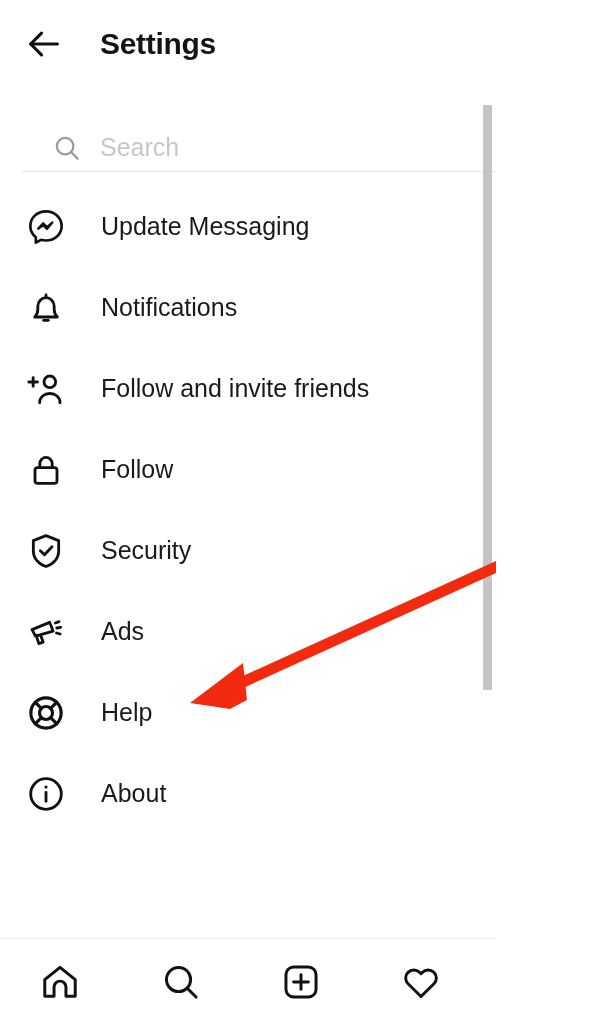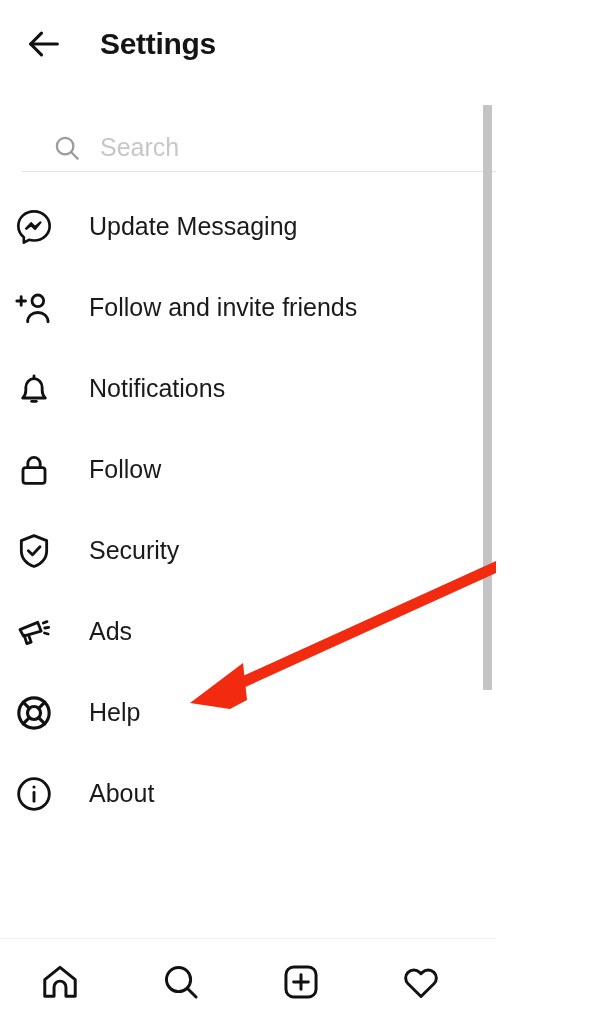--- a/index.html
+++ b/index.html
@@ -84,21 +84,21 @@
     top: 186px;
     left: 0;
     width: 602px;
     height: 752px;
     overflow: hidden;
   }
   .menu-item {
     display: flex;
     align-items: center;
     height: 81px;
-    padding-left: 12px;
+    padding-left: 24px;
     cursor: pointer;
   }
   .menu-icon {
     width: 44px;
     height: 44px;
     flex: 0 0 44px;
     display: flex;
     align-items: center;
     justify-content: center;
   }
@@ -200,38 +200,38 @@
           <path d="M12 2.6C6.6 2.6 2.6 6.5 2.6 11.4c0 2.7 1.3 5.1 3.3 6.7v3.3l3.1-1.7c.95.26 1.96.4 3 .4 5.4 0 9.4-3.9 9.4-8.7S17.4 2.6 12 2.6z" stroke-linejoin="round"></path>
           <polyline points="6.9,13.4 10.3,9.7 12.6,12 15.9,9.2 12.6,13.2 10.3,10.9 6.9,13.4" fill="#111" stroke="#111" stroke-width="1.3" stroke-linejoin="round"></polyline>
         </svg>
       </span>
       <span class="menu-label">Update Messaging</span>
     </div>
 
     <div class="menu-item">
       <span class="menu-icon">
         <svg width="40" height="40" viewBox="0 0 24 24" fill="none" stroke="#111" stroke-width="1.7" stroke-linecap="round" stroke-linejoin="round">
+          <path d="M5.2 17.4h13.6c-1.5-1.3-1.9-2.6-1.9-4.6V11c0-2.8-2.2-5.2-4.9-5.2S7.1 8.2 7.1 11v1.8c0 2-.4 3.3-1.9 4.6z"></path>
+          <line x1="12" y1="4.2" x2="12" y2="5.7"></line>
+          <line x1="10.6" y1="19.4" x2="13.4" y2="19.4"></line>
+        </svg>
+      </span>
+      <span class="menu-label">Notifications</span>
+    </div>
+
+    <div class="menu-item">
+      <span class="menu-icon">
+        <svg width="40" height="40" viewBox="0 0 24 24" fill="none" stroke="#111" stroke-width="1.7" stroke-linecap="round" stroke-linejoin="round">
           <circle cx="14.3" cy="7.7" r="3.5"></circle>
           <path d="M8.2 20.3c0-3.4 2.7-5.6 6.1-5.6s6.1 2.2 6.1 5.6"></path>
           <line x1="4.3" y1="5.2" x2="4.3" y2="10.4"></line>
           <line x1="1.7" y1="7.8" x2="6.9" y2="7.8"></line>
         </svg>
       </span>
       <span class="menu-label">Follow and invite friends</span>
-    </div>
-
-    <div class="menu-item">
-      <span class="menu-icon">
-        <svg width="40" height="40" viewBox="0 0 24 24" fill="none" stroke="#111" stroke-width="1.7" stroke-linecap="round" stroke-linejoin="round">
-          <path d="M5.2 17.4h13.6c-1.5-1.3-1.9-2.6-1.9-4.6V11c0-2.8-2.2-5.2-4.9-5.2S7.1 8.2 7.1 11v1.8c0 2-.4 3.3-1.9 4.6z"></path>
-          <line x1="12" y1="4.2" x2="12" y2="5.7"></line>
-          <line x1="10.6" y1="19.4" x2="13.4" y2="19.4"></line>
-        </svg>
-      </span>
-      <span class="menu-label">Notifications</span>
     </div>
 
     <div class="menu-item">
       <span class="menu-icon">
         <svg width="40" height="40" viewBox="0 0 24 24" fill="none" stroke="#111" stroke-width="1.7" stroke-linejoin="round">
           <rect x="5.4" y="10.6" width="13.2" height="9.4" rx="1.6"></rect>
           <path d="M8.3 10.6V8.1a3.7 3.7 0 0 1 7.4 0v2.5" stroke-linecap="round"></path>
         </svg>
       </span>
       <span class="menu-label">Follow</span>

